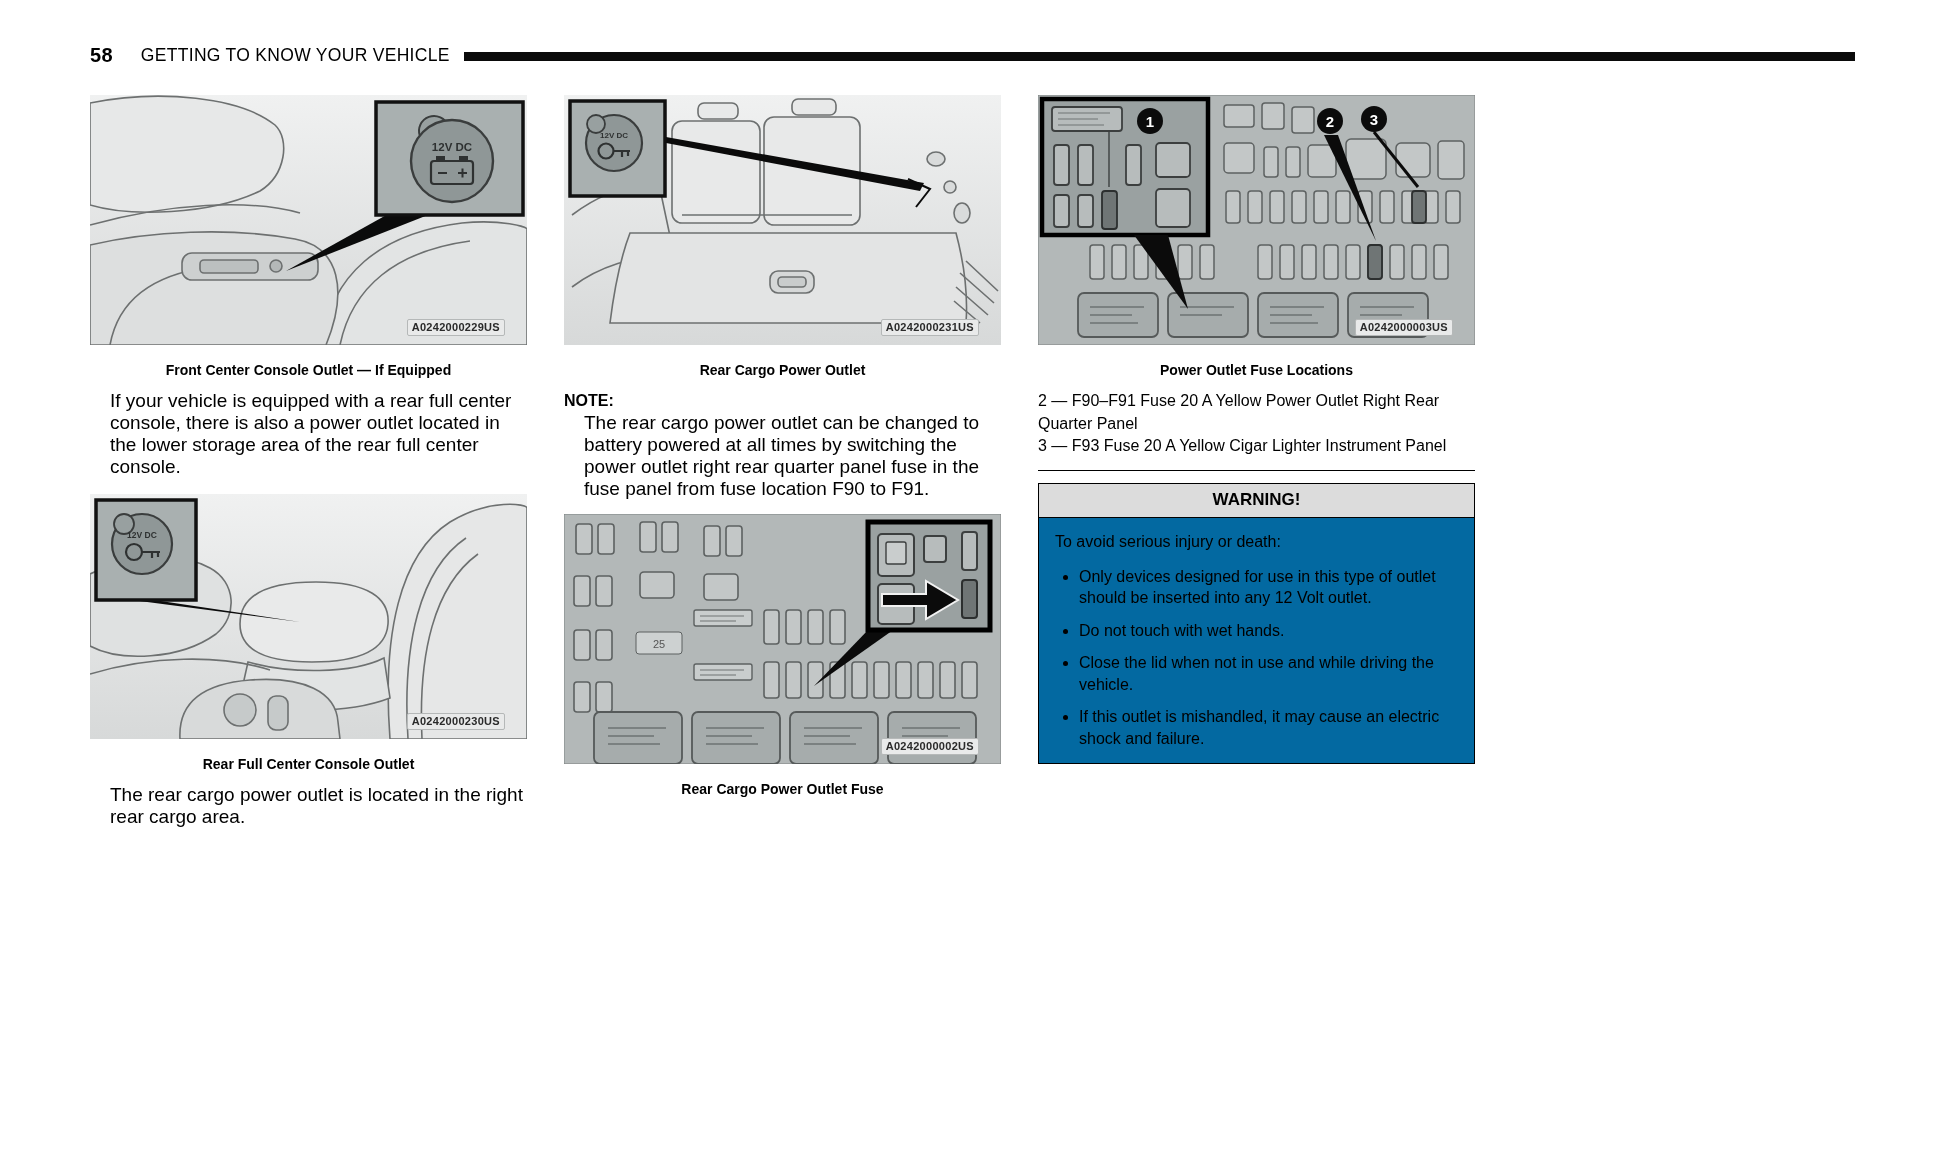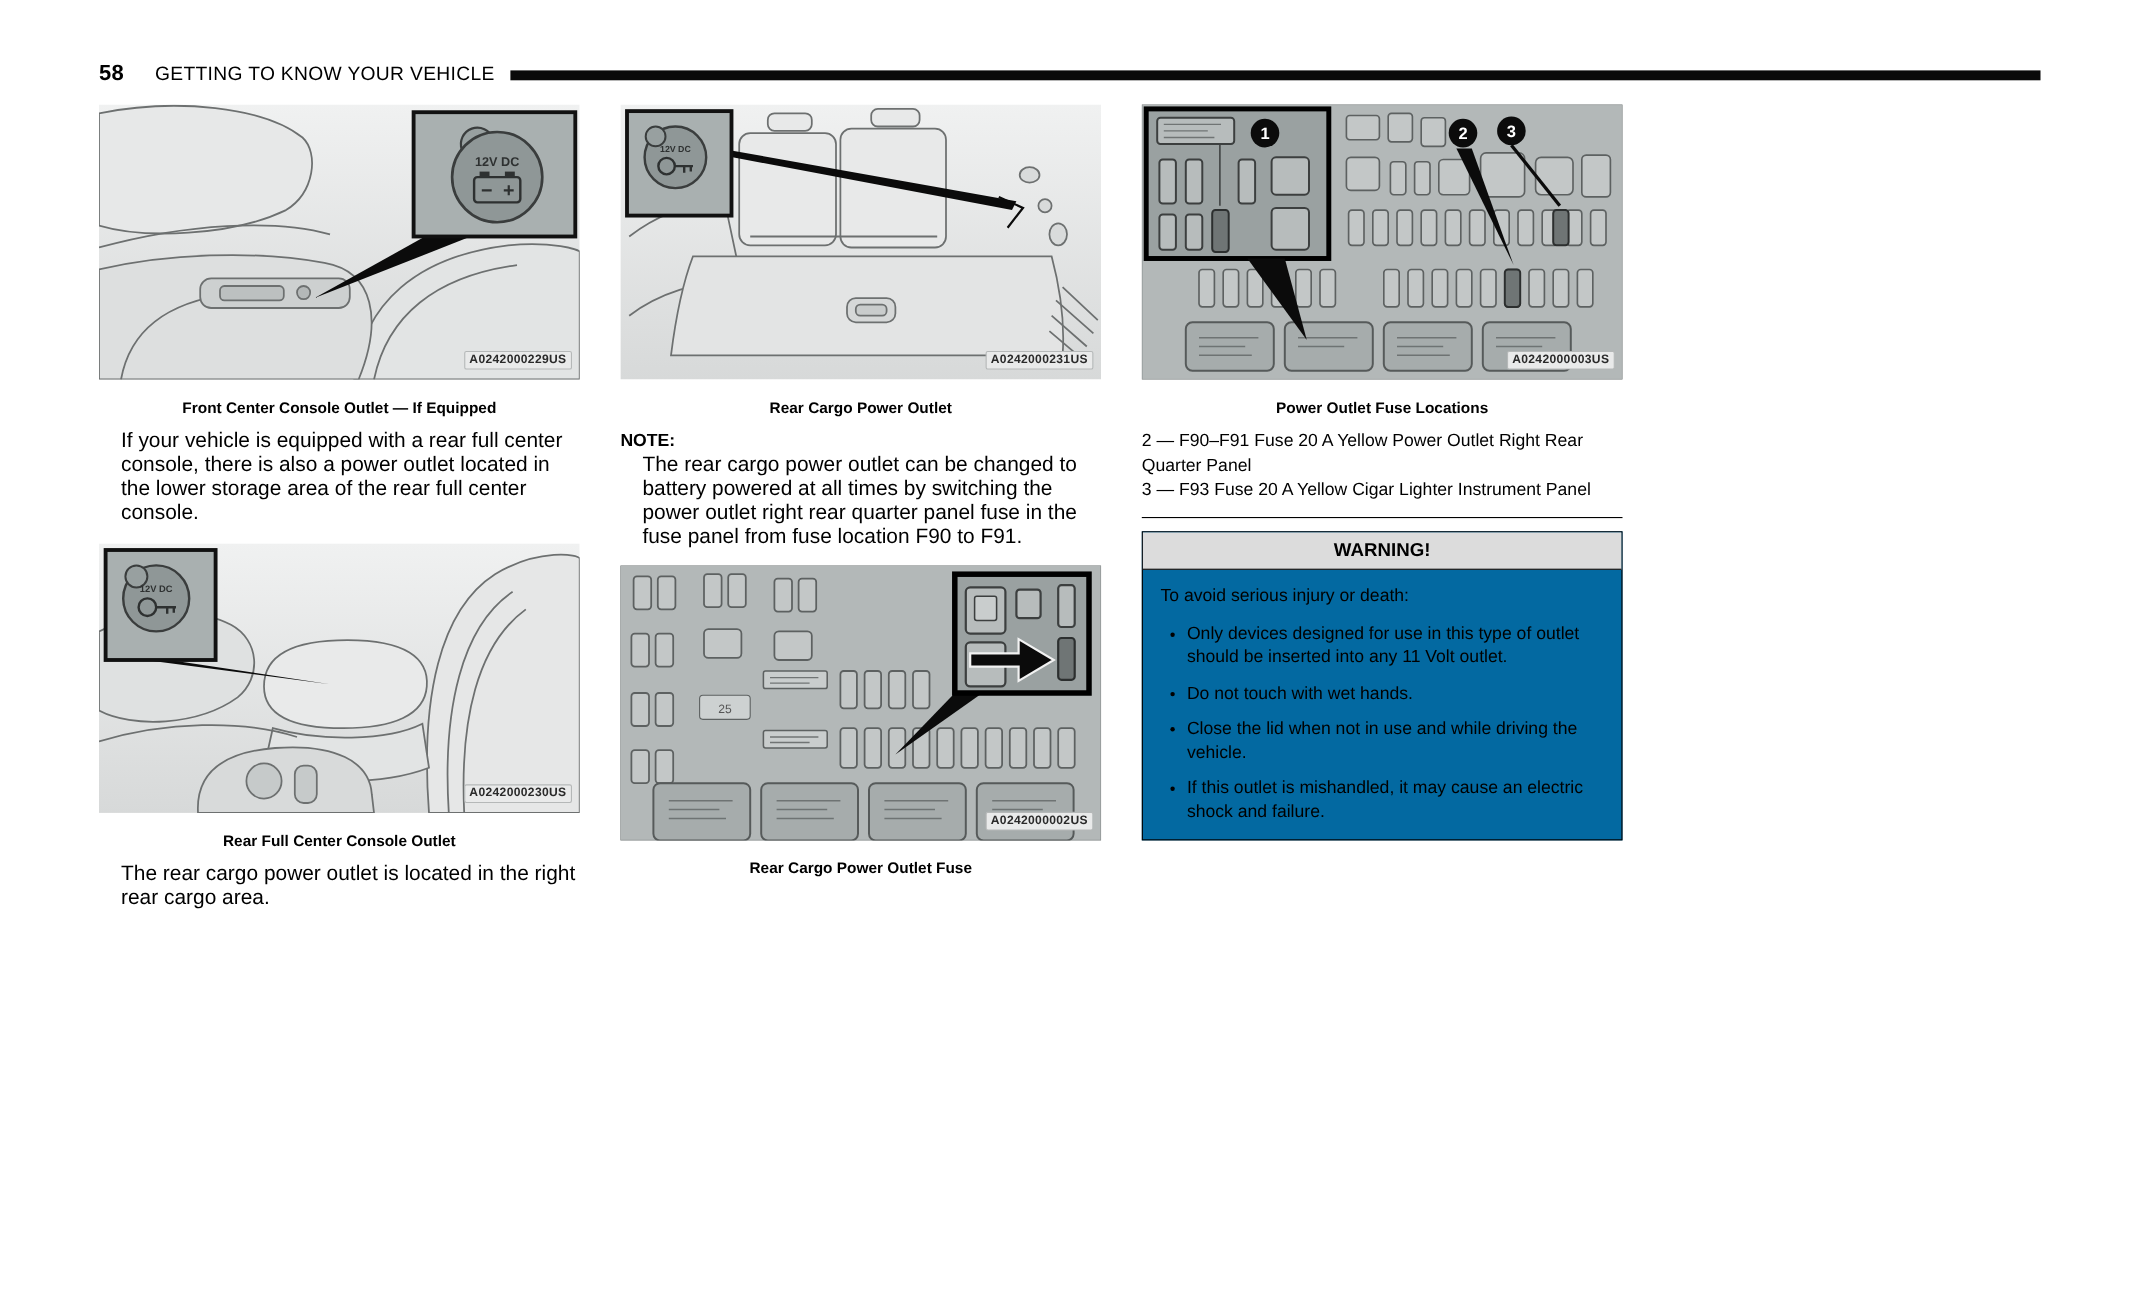--- a/index.html
+++ b/index.html
@@ -4,34 +4,34 @@
 <style>
   * { box-sizing: border-box; }
   html,body { margin:0; padding:0; }
   body {
     width:1946px; height:1176px; background:#ffffff;
     font-family:"Liberation Sans", sans-serif; color:#000;
   }
   .page { position:relative; width:1946px; height:1176px; overflow:hidden; }
 
   
-  .header { position:absolute; left:90px; top:54px; right:91px; height:26px;
+  .header { position:absolute; left:90px; top:42px; right:91px; height:26px;
             display:flex; align-items:center; }
   .page-num { font-size:20px; font-weight:bold; letter-spacing:.3px; }
   .section-title { font-size:17.5px; margin-left:28px; letter-spacing:.3px; white-space:nowrap; }
   .header-rule { flex:1 1 auto; height:9px; background:#0a0a0a; margin-left:14px; margin-top:2px; }
 
   
   .columns { position:absolute; left:90px; top:95px; display:flex; gap:37px; }
   .col { width:437px; }
 
   .fig { position:relative; width:437px; border:0; }
   .fig svg { display:block; }
   .fig-label {
-    position:absolute; right:7px; bottom:9px;
+    position:absolute; right:22px; bottom:9px;
     font-size:11px; font-weight:bold; color:#2a2a2a;
     background:#e9eaea; border:1px solid #b5b8b8; border-radius:2px;
     padding:0 4px; line-height:15px; letter-spacing:.3px;
   }
   .caption { text-align:center; font-weight:bold; font-size:14px; margin:17px 0 12px 0; }
   .para { font-size:19px; line-height:22px;margin-left:20px; }
   .note-label { font-weight:bold; font-size:16px; line-height:22px; margin-top:2px; }
   .fig.second { margin-top:16px; }
 
   
@@ -373,21 +373,21 @@
         <div class="legend-item">3 — F93 Fuse 20 A Yellow Cigar Lighter Instrument Panel</div>
       </div>
 
       <hr class="legend-divider">
 
       <div class="warning-box">
         <div class="warning-head">WARNING!</div>
         <div class="warning-body">
           <div class="warning-intro">To avoid serious injury or death:</div>
           <ul class="warning-list">
-            <li>Only devices designed for use in this type of outlet should be inserted into any 11 Volt outlet.</li>
+            <li>Only devices designed for use in this type of outlet should be inserted into any 12 Volt outlet.</li>
             <li>Do not touch with wet hands.</li>
             <li>Close the lid when not in use and while driving the vehicle.</li>
             <li>If this outlet is mishandled, it may cause an electric shock and failure.</li>
           </ul>
         </div>
       </div>
     </div>
 
   </div>
 </div>

